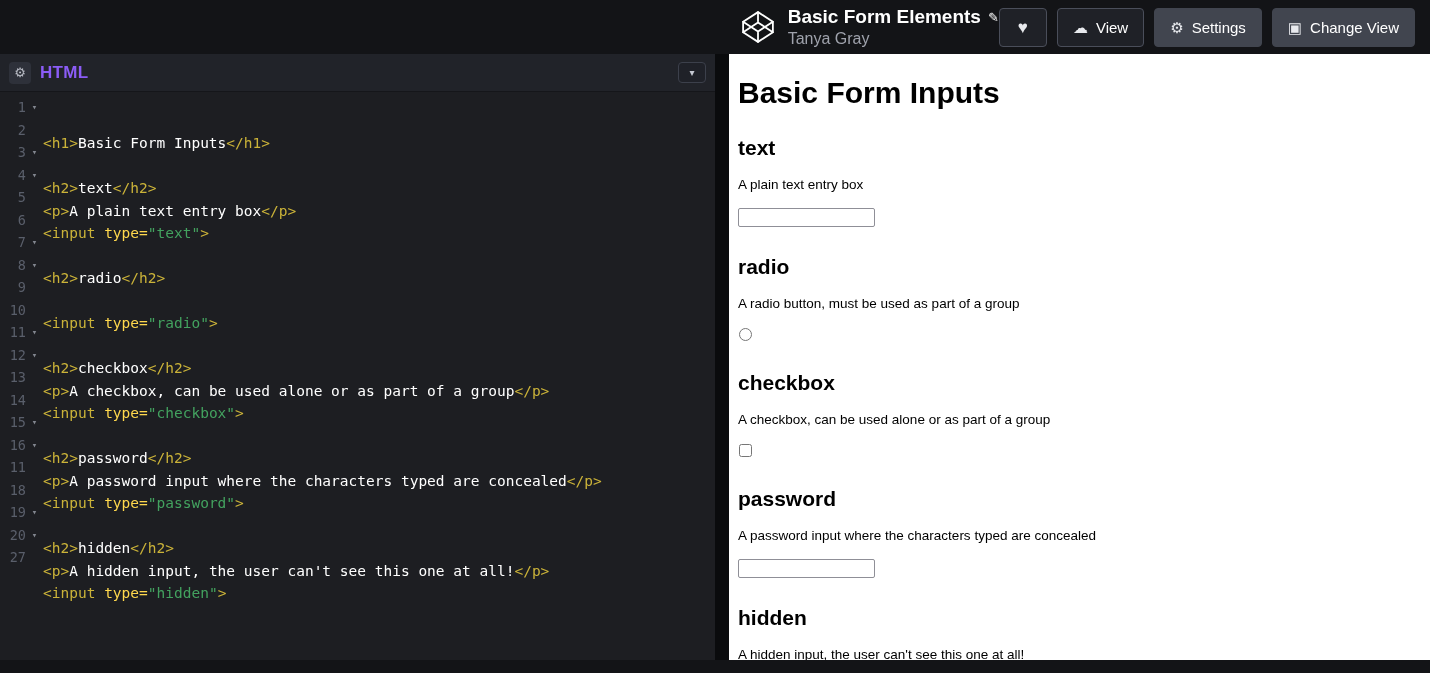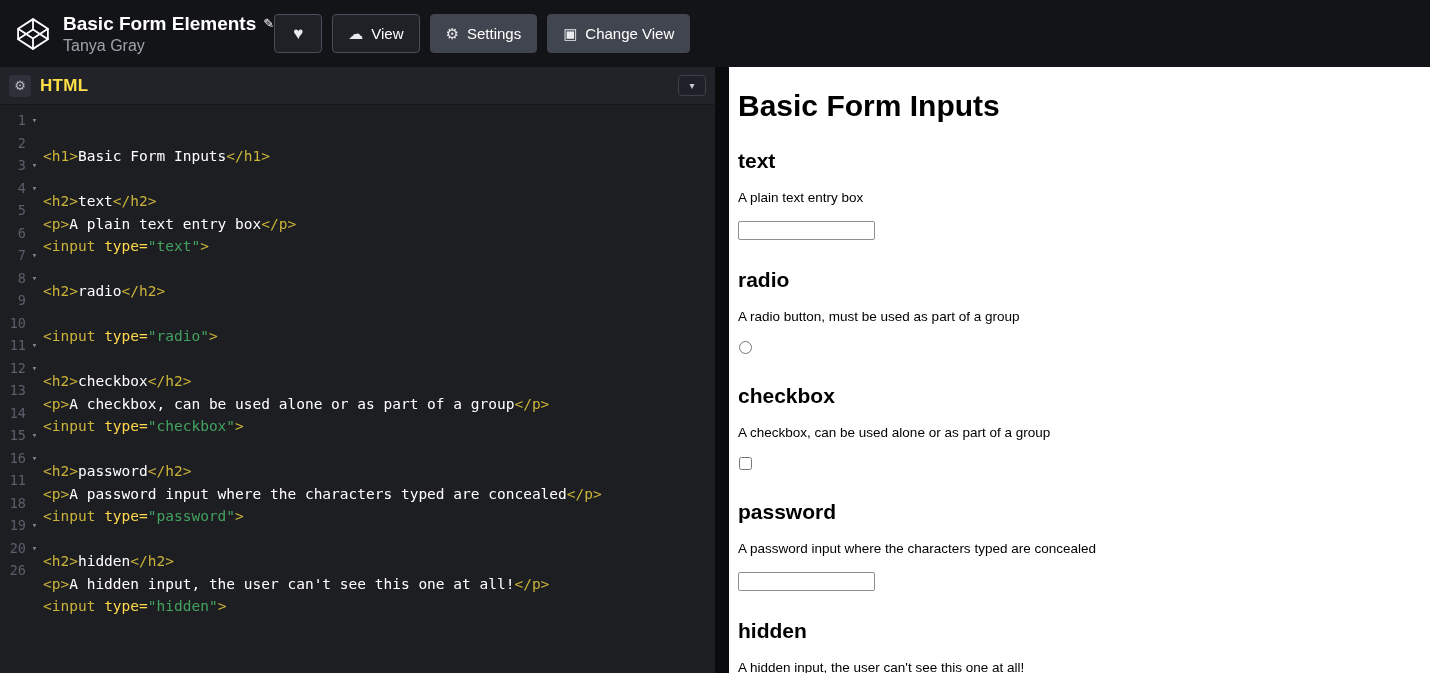--- a/index.html
+++ b/index.html
@@ -19,21 +19,21 @@
   *{box-sizing:border-box;}
   html,body{margin:0;padding:0;}
   body{
     width:1430px;height:673px;overflow:hidden;
     background:var(--header-bg);
     font-family:"Liberation Sans", sans-serif;
   }
 
   
   .app-header{
-    height:67px;display:flex;align-items:center;justify-content:flex-start;
+    height:54px;display:flex;align-items:center;justify-content:flex-end;
     padding:0 15px;background:var(--header-bg);
   }
   .brand{display:flex;align-items:center;gap:12px;}
   .logo{width:36px;height:36px;display:flex;align-items:center;justify-content:center;cursor:pointer;}
   .logo svg{width:34px;height:34px;}
   .title-block{display:flex;flex-direction:column;justify-content:center;}
   .title-row{display:flex;align-items:center;gap:7px;}
   .pen-title{color:#ffffff;font-weight:700;font-size:19px;line-height:22px;}
   .edit-icon{color:#ffffff;font-size:13px;cursor:pointer;}
   .pen-author{color:#9fa2ac;font-size:16px;margin-top:2px;}
@@ -52,21 +52,21 @@
   .main{display:flex;height:606px;}
   .editor{width:715px;background:var(--editor-bg);display:flex;flex-direction:column;}
   .panel-header{
     height:38px;background:var(--panel-header-bg);display:flex;align-items:center;
     gap:9px;padding:0 9px;border-bottom:1px solid #15161a;
   }
   .gear-btn{
     width:22px;height:22px;border-radius:4px;background:#2e313a;color:#b7bac3;
     display:flex;align-items:center;justify-content:center;font-size:13px;cursor:pointer;
   }
-  .panel-title{font-weight:700;font-size:17px;color:#fde047;letter-spacing:.3px;}
+  .panel-title{font-weight:700;font-size:17px;color:#8b5cf6;letter-spacing:.3px;}
   .panel-spacer{flex:1;}
   .dd-btn{
     width:28px;height:21px;border:1px solid #3c404b;border-radius:4px;background:#1f2128;
     color:#c6c9d2;display:flex;align-items:center;justify-content:center;font-size:10px;cursor:pointer;
   }
   .code-area{
     flex:1;overflow:hidden;padding-top:4px;
     font-family:"DejaVu Sans Mono", monospace;font-size:14.5px;line-height:22.5px;
     cursor:text;
   }
@@ -247,21 +247,21 @@
             <span class="ln">19</span>
             <span class="fold">▾</span>
             <span class="code"><span class="tok-tag">&lt;h2&gt;</span><span class="tok-txt">hidden</span><span class="tok-tag">&lt;/h2&gt;</span></span>
           </div>
           <div class="code-line">
             <span class="ln">20</span>
             <span class="fold">▾</span>
             <span class="code"><span class="tok-tag">&lt;p&gt;</span><span class="tok-txt">A hidden input, the user can't see this one at all!</span><span class="tok-tag">&lt;/p&gt;</span></span>
           </div>
           <div class="code-line">
-            <span class="ln">26</span>
+            <span class="ln">27</span>
             <span class="fold"></span>
             <span class="code"><span class="tok-tag">&lt;input</span><span class="tok-txt"> </span><span class="tok-attr">type=</span><span class="tok-str">"hidden"</span><span class="tok-tag">&gt;</span></span>
           </div>
         </div>
     </div>
   </div>
 
   <div class="splitter"></div>
 
   <div class="preview">

